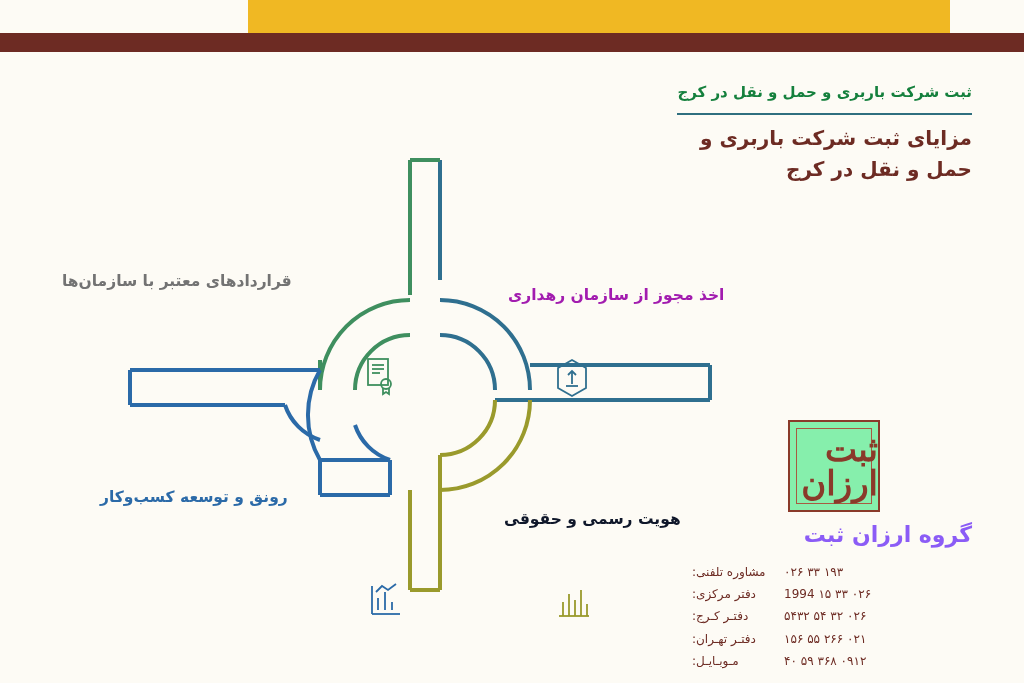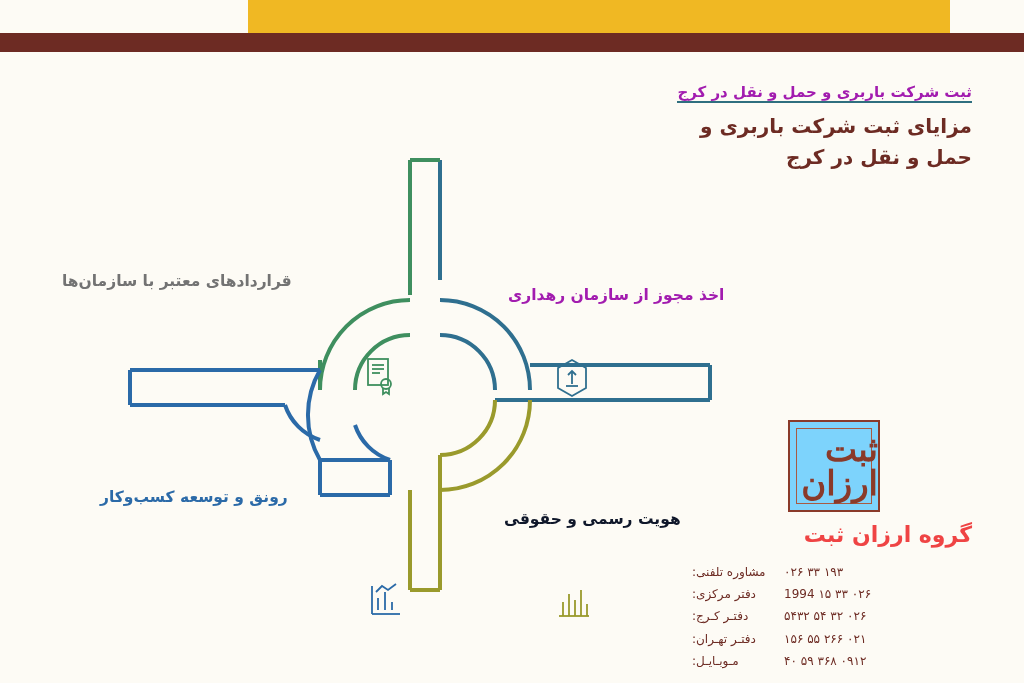--- a/index.html
+++ b/index.html
@@ -42,23 +42,23 @@
     position: absolute;
     top: 82px;
     right: 52px;
     width: 470px;
     text-align: right;
     direction: rtl;
   }
   .kicker {
     font-size: 15px;
     font-weight: bold;
-    color: #a21caf;
+    color: #15803d;
     letter-spacing: 0;
-    padding-bottom: 0;
+    padding-bottom: 12px;
     border-bottom: 2px solid #2f6f7f;
     display: inline-block;
   }
   .headline {
     margin-top: 8px;
     font-size: 20px;
     font-weight: bold;
     line-height: 1.55;
     color: #6d2b23;
   }
@@ -100,21 +100,21 @@
     width: 280px;
     text-align: right;
     direction: rtl;
   }
   .logo-mark {
     width: 92px; height: 92px;
     border: 2px solid #8a3a2a;
     margin-right: auto; margin-left: 0;
     margin-bottom: 10px;
     position: relative;
-    background: #7dd3fc;
+    background: #86efac;
     margin-right: 92px;
   }
   .logo-mark .inner {
     position: absolute;
     inset: 6px;
     border: 1px solid #a85a42;
   }
   .logo-script {
     position: absolute;
     inset: 0;
@@ -123,21 +123,21 @@
     justify-content: center;
     font-family: "DejaVu Serif", "Liberation Serif", serif;
     font-size: 34px;
     color: #8a3a2a;
     font-weight: bold;
     line-height: 1;
   }
   .brand-name {
     font-size: 22px;
     font-weight: bold;
-    color: #ef4444;
+    color: #8b5cf6;
     margin-bottom: 14px;
   }
   .contacts {
     font-size: 12px;
     color: #6d2b23;
     line-height: 1.85;
   }
   .contact-row {
     display: flex;
     justify-content: flex-end;

